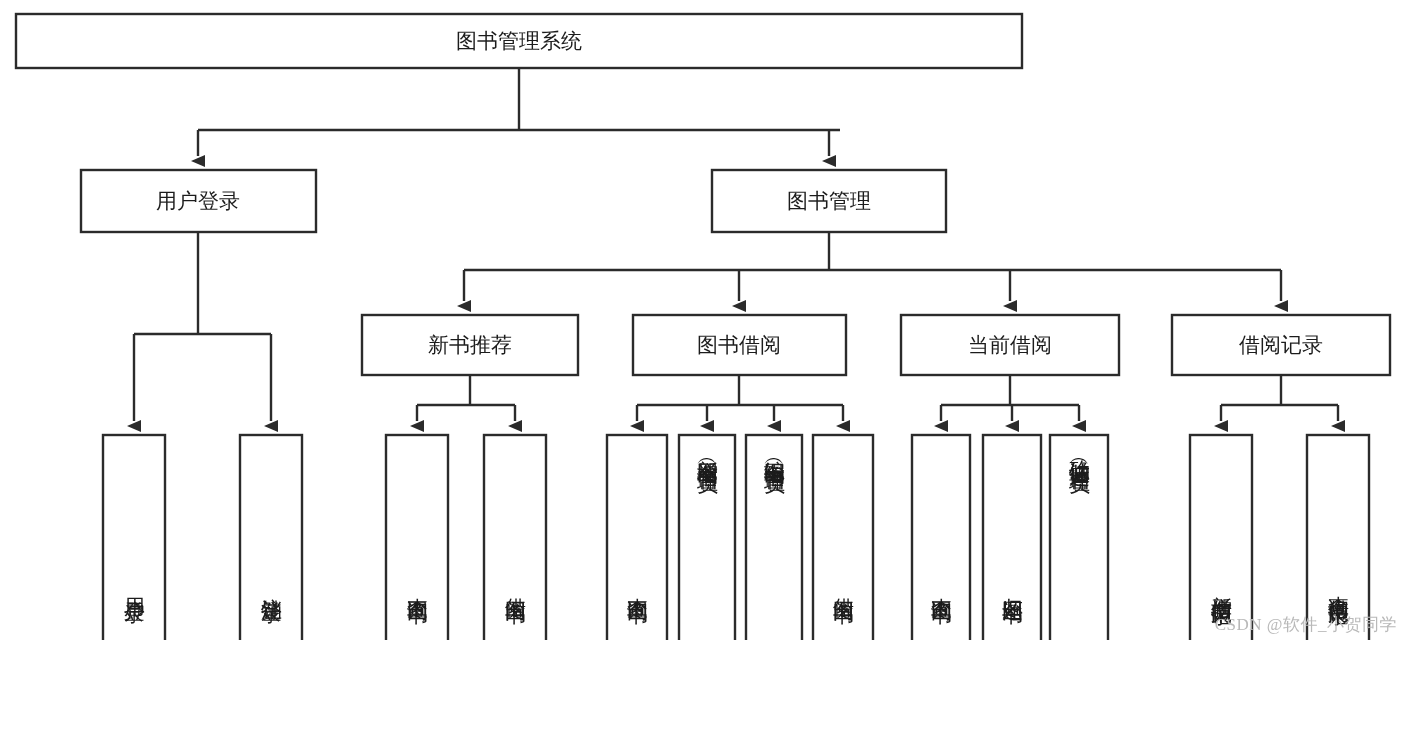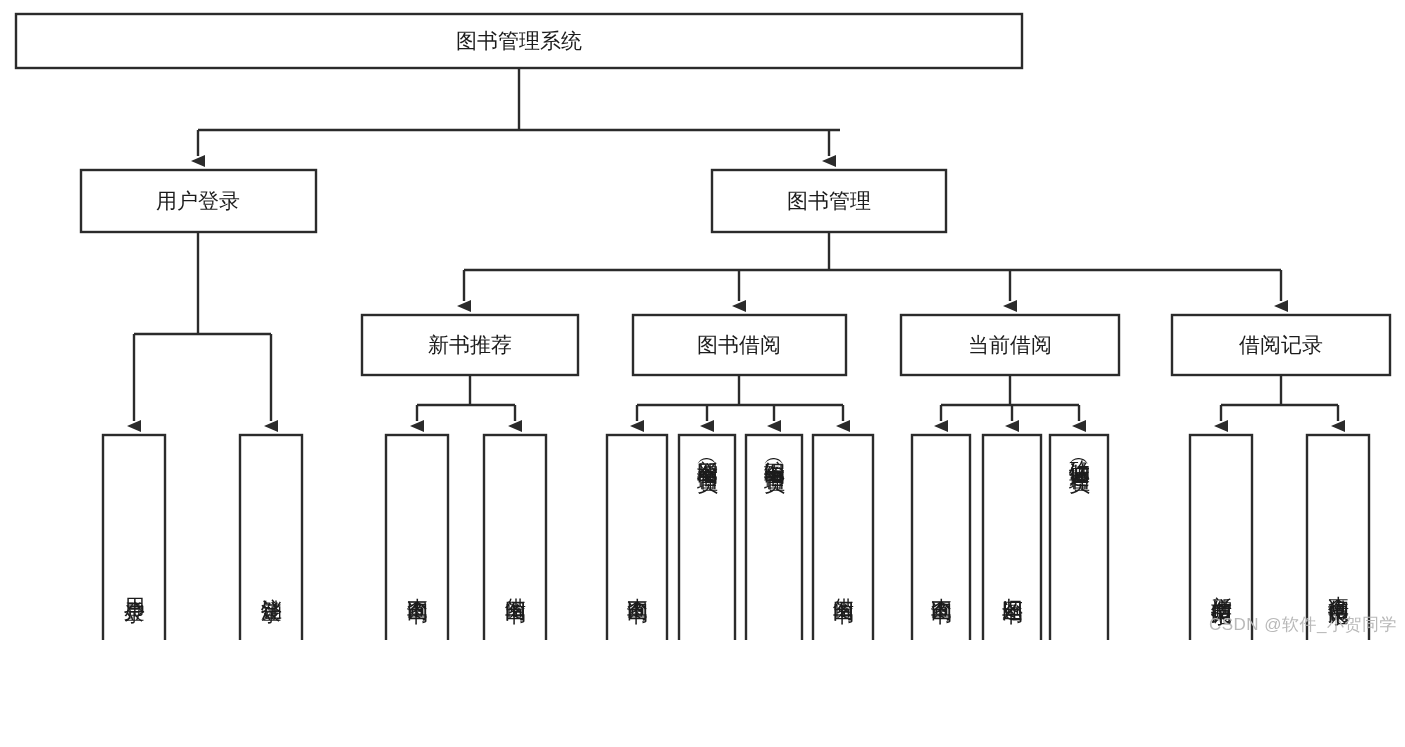--- a/index.html
+++ b/index.html
@@ -62,21 +62,21 @@
     line-height: 1.18;
     color: #1c1c1c;
     letter-spacing: 2px;
     white-space: nowrap;
     text-align: center;
   }
   .watermark {
     position: absolute;
     right: 8px;
     bottom: 4px;
-    font-family: Liberation Sans, sans-serif;
+    font-family: Liberation Serif, serif;
     font-size: 17px;
     color: #b9b9b9;
     letter-spacing: 0.5px;
     white-space: nowrap;
   }
 </style>
 </head>
 <body>
 
 <div id="diagram-root">

